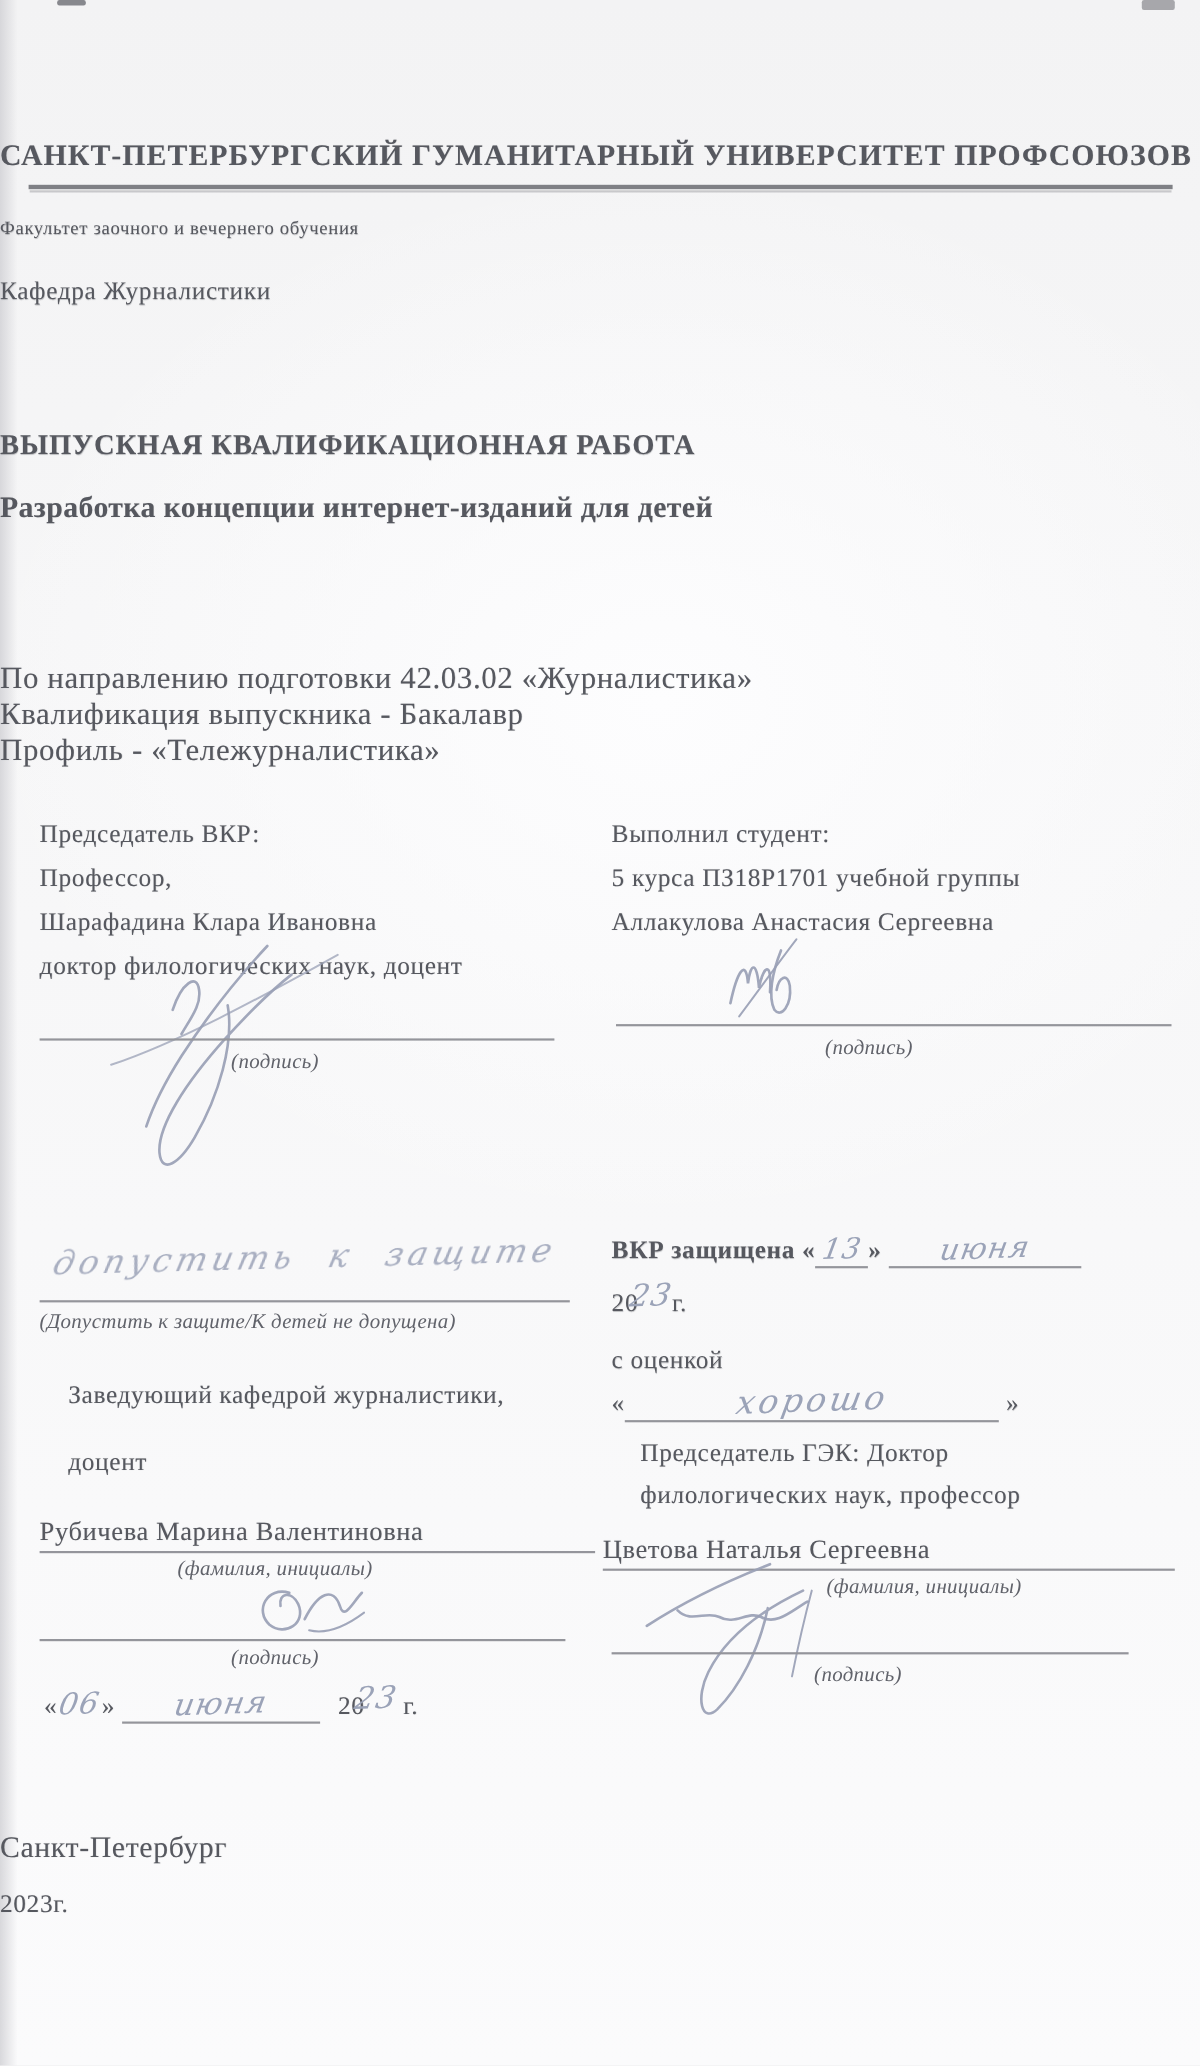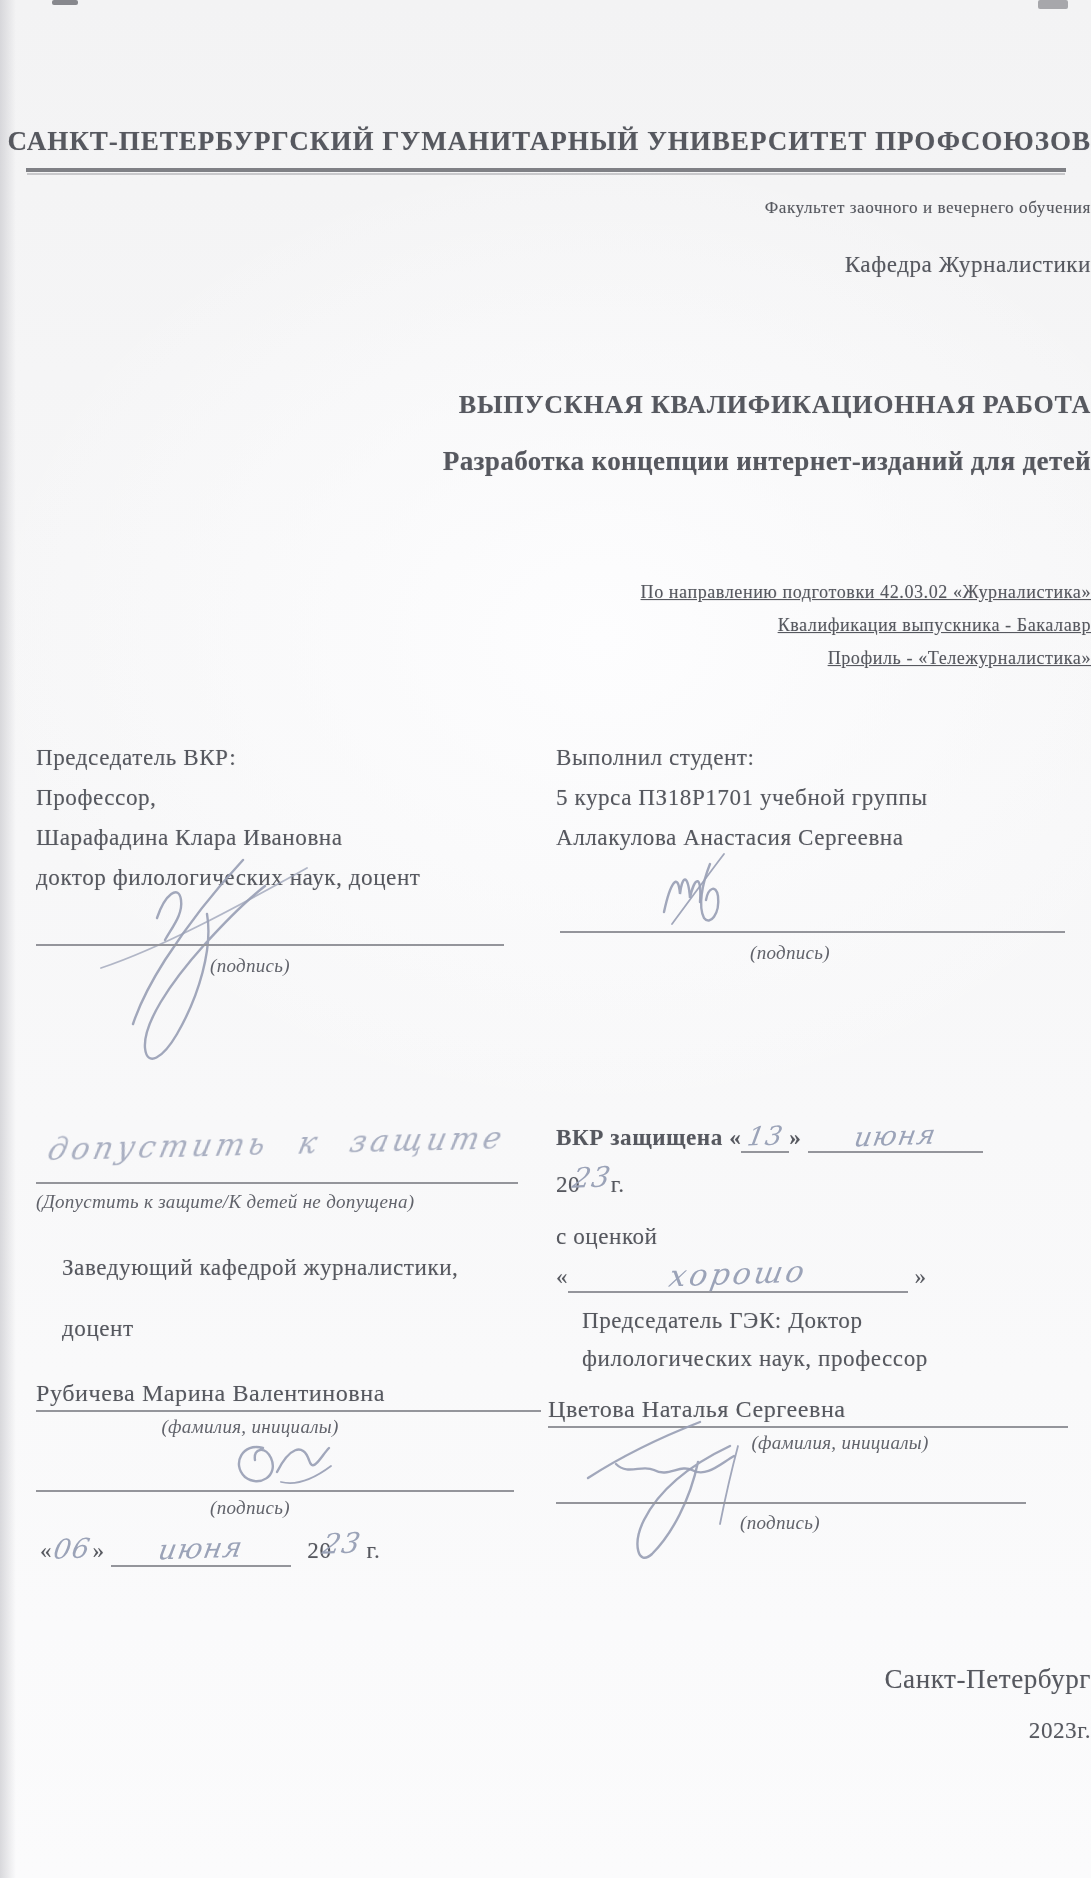--- a/index.html
+++ b/index.html
@@ -8,21 +8,21 @@
     width:1091px;height:1878px;
     margin:0 auto;
     background:
       radial-gradient(ellipse 900px 700px at 55% 34%, #fdfdfe 0%, rgba(253,253,254,0) 70%),
       linear-gradient(180deg,#f3f3f4 0%, #f6f6f7 30%, #f8f8f9 60%, #fbfbfc 100%);
     overflow:hidden;
     font-family:"Liberation Serif","DejaVu Serif",serif;
     color:#56585f;
   }
   .abs{position:absolute;}
-  .ctr{left:0;width:100%;text-align:right;}
+  .ctr{left:0;width:100%;text-align:left;}
   .txt{letter-spacing:.6px;text-shadow:.3px .3px .7px rgba(86,88,95,.35);}
   .b{font-weight:bold;}
   .cap{font-size:19px;font-style:italic;color:#61636b;letter-spacing:.3px;}
   .rule{height:0;border-bottom:2px solid #94959b;}
   .uline{display:inline-block;border-bottom:2px solid #94959b;text-align:center;vertical-align:baseline;}
   .hand{
     font-family:"DejaVu Serif",serif;font-style:italic;
     color:#9ba3b8;display:inline-block;
     transform:skewX(-12deg) rotate(-2deg);
     text-shadow:none;letter-spacing:1px;
@@ -48,21 +48,21 @@
 
   <div class="abs ctr txt b" style="top:126px;font-size:27px;letter-spacing:1px;">САНКТ-ПЕТЕРБУРГСКИЙ ГУМАНИТАРНЫЙ УНИВЕРСИТЕТ ПРОФСОЮЗОВ</div>
   <div class="header-rule" style="top:168px;left:26px;width:1040px;"></div>
 
   <div class="abs ctr txt" style="top:198px;font-size:17px;">Факультет заочного и вечернего обучения</div>
   <div class="abs ctr txt" style="top:252px;font-size:23px;">Кафедра  Журналистики</div>
 
   <div class="abs ctr txt b" style="top:390px;font-size:26px;letter-spacing:.8px;">ВЫПУСКНАЯ КВАЛИФИКАЦИОННАЯ РАБОТА</div>
   <div class="abs ctr txt b" style="top:446px;font-size:27px;letter-spacing:.4px;">Разработка концепции интернет-изданий для детей</div>
 
-  <div class="abs ctr txt" style="top:576px;font-size:18px;line-height:33px;text-decoration:underline;">
+  <div class="abs ctr txt" style="top:600px;font-size:28px;line-height:33px;">
     <div>По направлению подготовки 42.03.02 «Журналистика»</div>
     <div>Квалификация выпускника - Бакалавр</div>
     <div>Профиль - «Тележурналистика»</div>
   </div>
 
   <div class="abs txt col-line" style="left:36px;top:738px;width:505px;">
     <div>Председатель ВКР:</div>
     <div>Профессор,</div>
     <div>Шарафадина Клара Ивановна</div>
     <div>доктор филологических наук, доцент</div>

